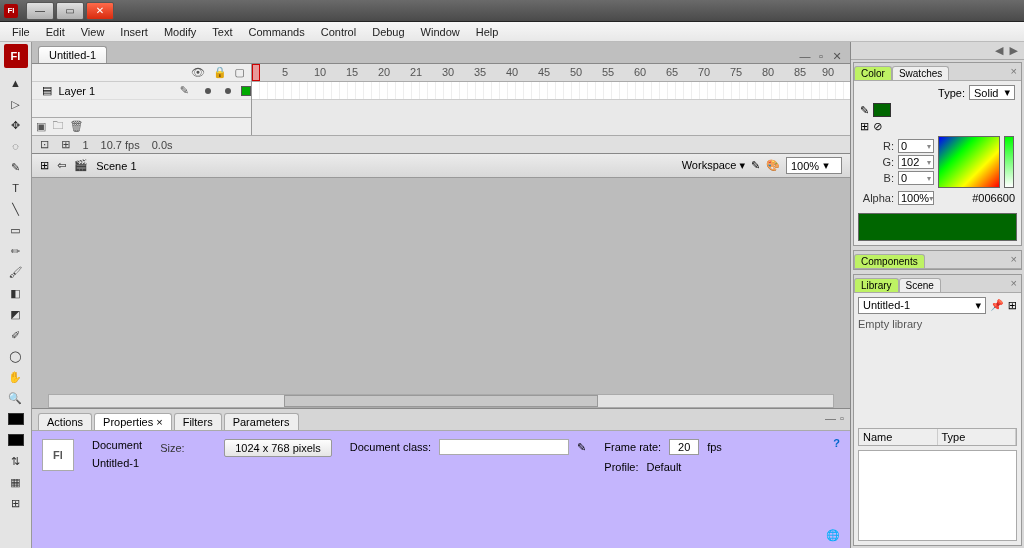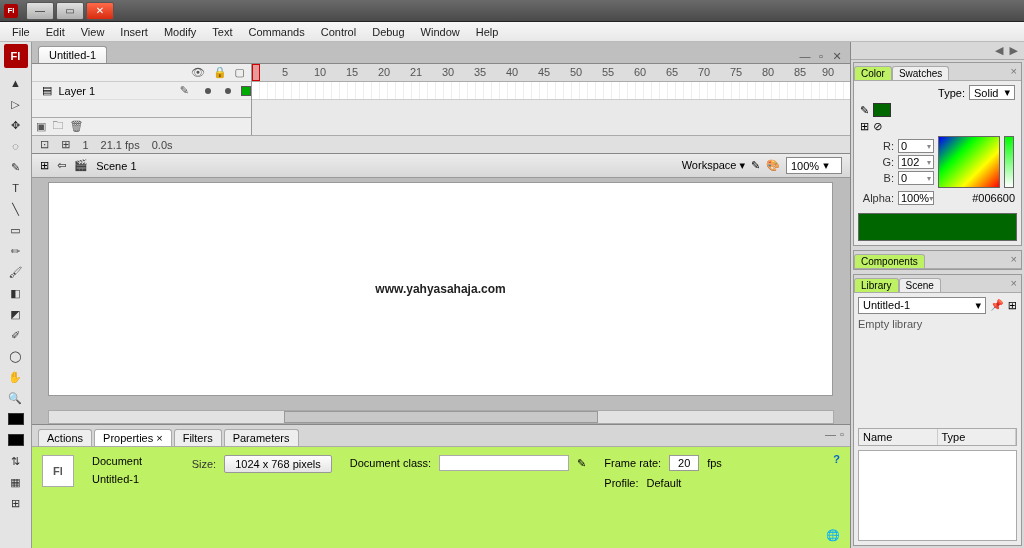--- a/index.html
+++ b/index.html
@@ -55,30 +55,30 @@
 .zoomsel { background:#fff;border:1px solid #888;padding:1px 4px;display:flex;align-items:center;gap:4px;min-width:56px;}
 
 
 .stagewrap { flex:1; background:#bcbcbc; position:relative; overflow:hidden; }
 .stage { position:absolute; left:16px; top:4px; width:785px; height:214px; background:#fff; border:1px solid #999; }
 .wm { position:absolute; left:50%; top:50%; transform:translate(-50%,-50%); font-weight:bold; color:#222; font-size:12px; }
 .hscroll { position:absolute; bottom:0; left:16px; right:16px; height:14px; background:#e2e2e2;border:1px solid #aaa; }
 .hscroll .thumb { position:absolute; left:30%; width:40%; height:100%; background:#c8c8c8; border:1px solid #999; }
 
 
-.props { height:124px; background:#bef264; border-top:1px solid #888; display:flex; flex-direction:column; }
+.props { height:140px; background:#c4b5fd; border-top:1px solid #888; display:flex; flex-direction:column; }
 .props .tabs { height:22px; display:flex; align-items:flex-end; gap:2px; border-bottom:1px solid #aaa; padding-left:6px; background:#d6d6d6; position:relative; }
 .props .tab { background:#eee;border:1px solid #aaa;border-bottom:none;padding:2px 8px;border-radius:3px 3px 0 0; }
 .props .tab.active { background:#fff; }
 .props .tabs .pctrls { position:absolute; right:6px; top:3px; display:flex; gap:4px; color:#666; }
 .props .body { flex:1; padding:8px 10px; display:flex; gap:18px; position:relative; }
 .props .docicon { width:32px;height:32px;border:1px solid #aaa;background:#fff;display:flex;align-items:center;justify-content:center;font-weight:bold;color:#555; }
 .props .col { display:flex; flex-direction:column; gap:6px; }
 .props .row { display:flex; align-items:center; gap:8px; }
-.props .lbl { color:#333; min-width:56px; text-align:right; }
+.props .lbl { color:#333; min-width:56px; text-align:left; }
 .props .btn { background:linear-gradient(#fdfdfd,#e5e5e5);border:1px solid #999;padding:2px 10px;border-radius:2px;min-width:100px;text-align:center; }
 .props .inp { background:#fff;border:1px solid #999;padding:1px 4px;min-width:30px;text-align:center; }
 .props .longinp { background:#fff;border:1px solid #aaa;width:130px;height:16px;padding:1px 4px; }
 .props .swatch { width:22px;height:16px;border:1px solid #666;background:#fff; }
 .props .helpicon { position:absolute; right:10px; top:6px; color:#06c; font-weight:bold; }
 .props .worldicon { position:absolute; right:10px; bottom:6px; color:#06c; }
 
 
 .rpanels { background:#d8d8d8; border-left:1px solid #888; display:flex; flex-direction:column; overflow:hidden; }
 .rtopicons { height:18px; display:flex; justify-content:flex-end; align-items:center; gap:6px; padding-right:6px; color:#666; border-bottom:1px solid #aaa; }
@@ -212,21 +212,21 @@
             <span style="left:570px">90</span>
             <div class="playhead"></div>
           </div>
           <div class="frames-row"></div>
         </div>
       </div>
       <div class="timeline-status">
         <span>⊡</span>
         <span>⊞</span>
         <span>1</span>
-        <span>21.1 fps</span>
+        <span>10.7 fps</span>
         <span>0.0s</span>
       </div>
     </div>
 
     <div class="scenebar">
       <span>⊞</span>
       <span>⇦</span>
       <span>🎬</span>
       <span>Scene 1</span>
       <div class="right">
@@ -234,23 +234,20 @@
         <span>✎</span>
         <span>🎨</span>
         <div class="zoomsel">
             <span>100%</span>
             <span>▾</span>
           </div>
       </div>
     </div>
 
     <div class="stagewrap">
-      <div class="stage">
-        <div class="wm">www.yahyasahaja.com</div>
-      </div>
       <div class="hscroll">
           <div class="thumb"></div>
         </div>
     </div>
 
     <div class="props">
       <div class="tabs">
         <div class="tab">Actions</div>
         <div class="tab active"><span>Properties</span> ×</div>
         <div class="tab">Filters</div>

